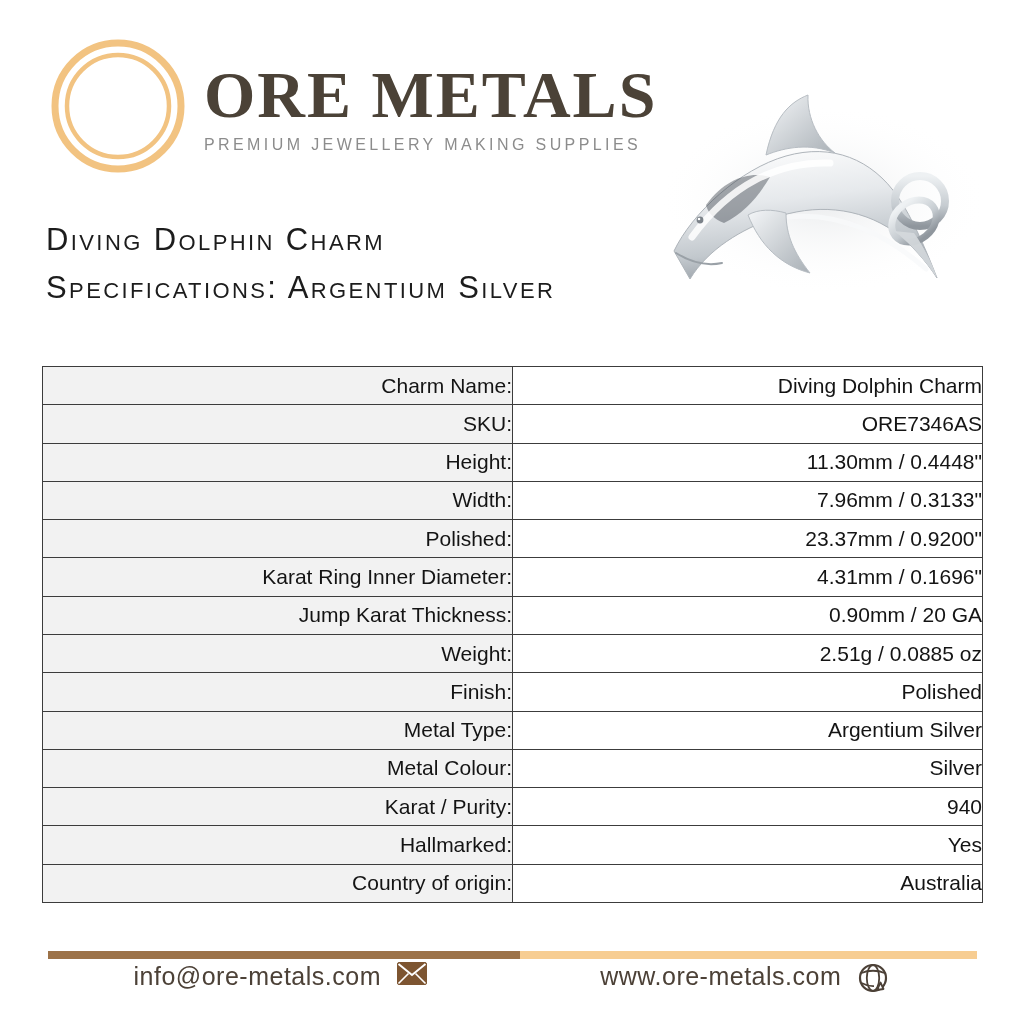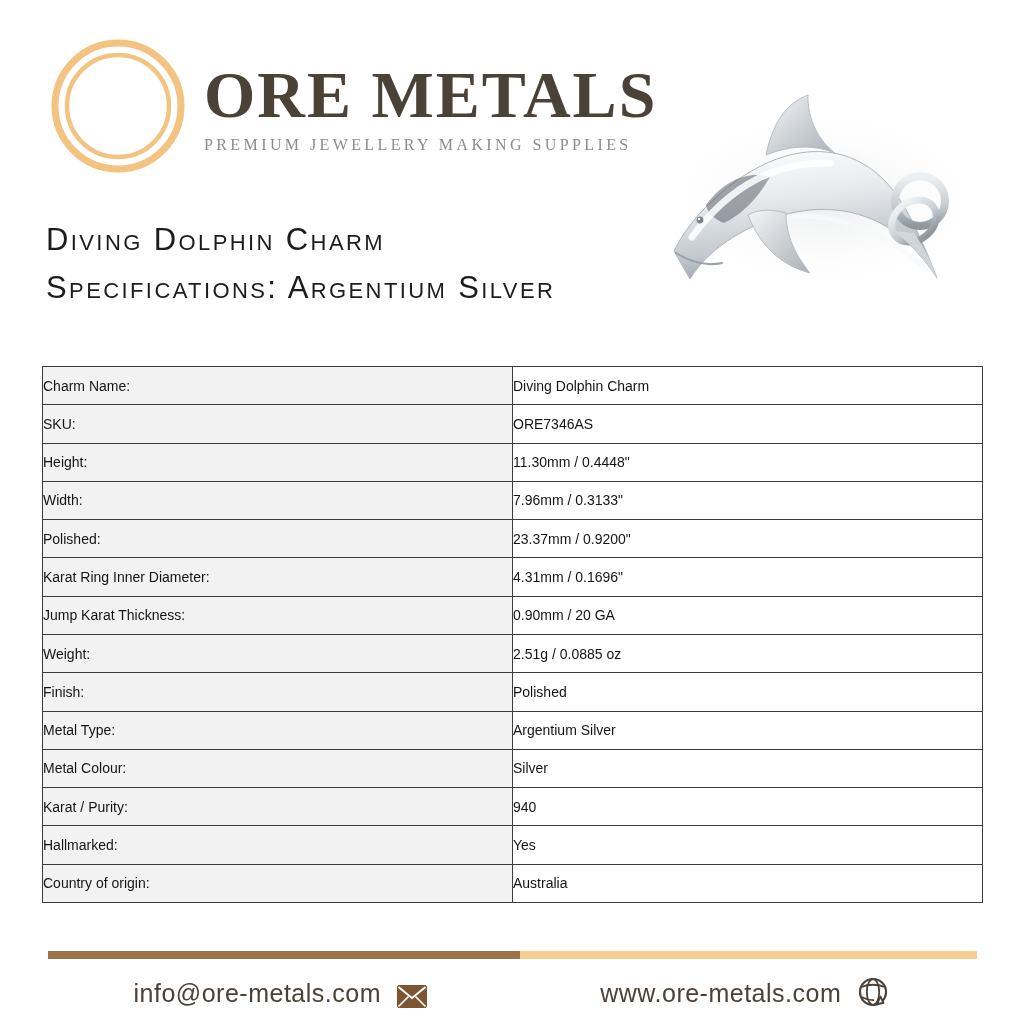--- a/index.html
+++ b/index.html
@@ -9,51 +9,51 @@
   }
   
   .logo-rings{position:absolute;left:48px;top:36px;width:140px;height:140px;}
   .brand-text{position:absolute;left:204px;top:58px;width:400px;}
   .brand-name{
     font-family:"Liberation Serif",serif;font-size:66px;line-height:74px;
     color:#4b4237;letter-spacing:2px;white-space:nowrap;font-weight:700;
   }
   .brand-tagline{
     margin-top:4px;text-align:center;font-size:16px;letter-spacing:3.4px;
-    color:#8c8c8c;white-space:nowrap;font-weight:400;font-family:Liberation Serif, serif;
+    color:#8c8c8c;white-space:nowrap;font-weight:400;
   }
   
   .charm-photo{position:absolute;left:648px;top:55px;width:344px;height:240px;}
   
   .heading-1,.heading-2{
     position:absolute;left:46px;font-variant:small-caps;font-size:31px;
     letter-spacing:2.4px;color:#1c1c1c;font-weight:400;white-space:nowrap;
   }
   .heading-1{top:222px;}
   .heading-2{top:270px;}
   
   .spec-table{
     position:absolute;left:42px;top:366px;width:941px;height:537px;
     border-collapse:collapse;table-layout:fixed;
   }
   .spec-table td{
-    border:1.6px solid #3c3c3c;width:50%;text-align:left;vertical-align:middle;
-    font-size:14px;color:#141414;padding:0;
+    border:1.6px solid #3c3c3c;width:50%;text-align:right;vertical-align:middle;
+    font-size:21px;color:#141414;padding:0;
   }
   .spec-table td.lbl{background:#f2f2f2;}
   .spec-table td.val{background:#ffffff;}
   
   .footer-bar{position:absolute;left:48px;top:951px;width:929px;height:8px;display:flex;}
   .footer-bar .seg-left{width:50.8%;height:100%;background:#9c7248;}
   .footer-bar .seg-right{width:49.2%;height:100%;background:#f7cd92;}
   .footer-row{
     position:absolute;left:48px;top:962px;width:929px;height:46px;display:flex;
   }
   .footer-item{
-    width:50%;display:flex;align-items:flex-end;justify-content:center;gap:16px;
+    width:50%;display:flex;align-items:flex-start;justify-content:center;gap:16px;
     color:#4c4137;font-size:25px;letter-spacing:0.5px;
   }
   .footer-item .txt{white-space:nowrap;}
   .icon{display:inline-flex;align-items:center;}
 </style>
 </head>
 <body>
 
 <div class="page">
 

